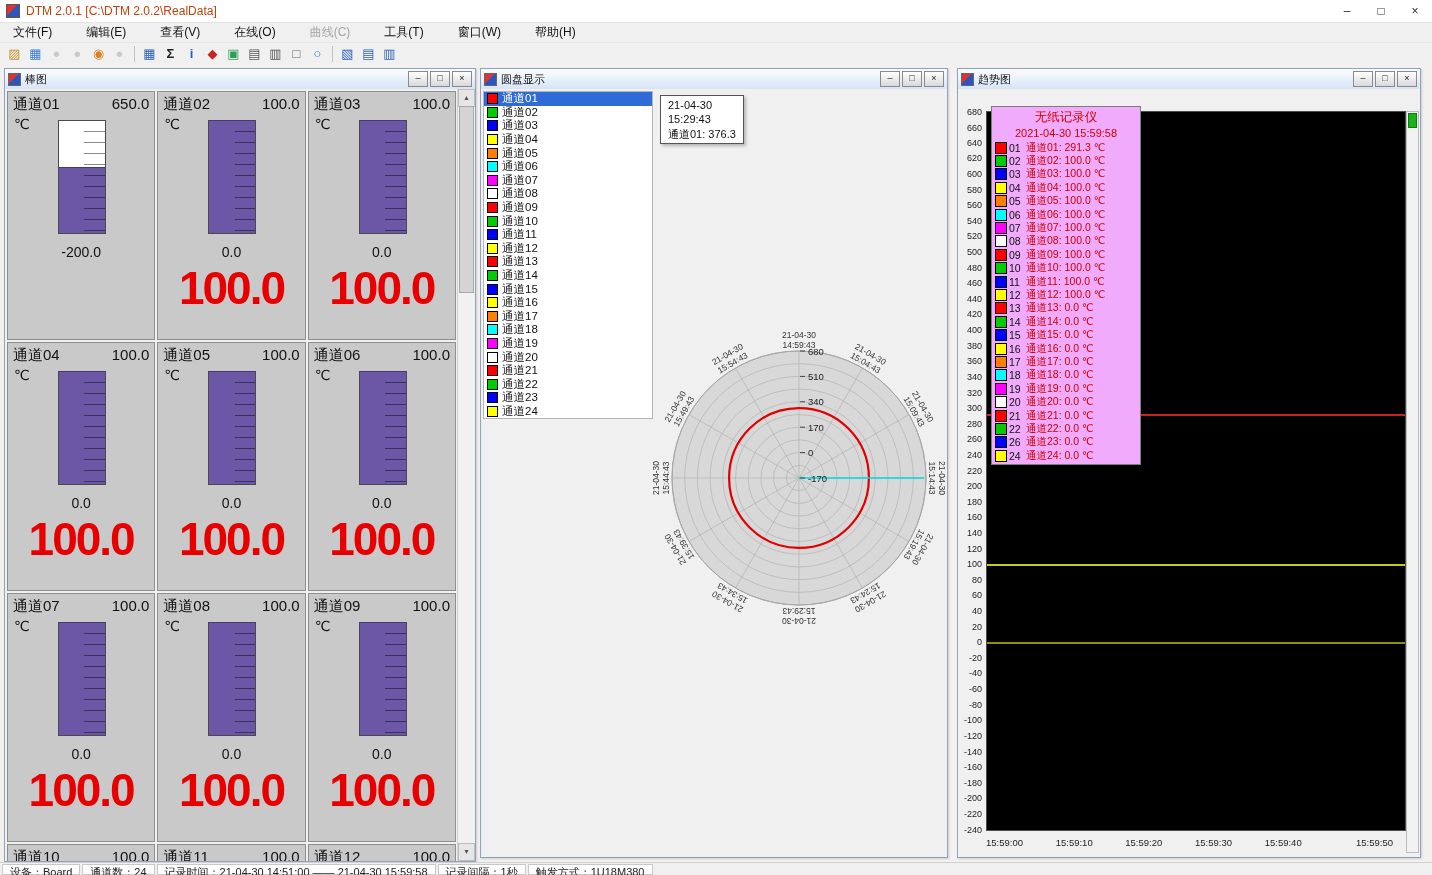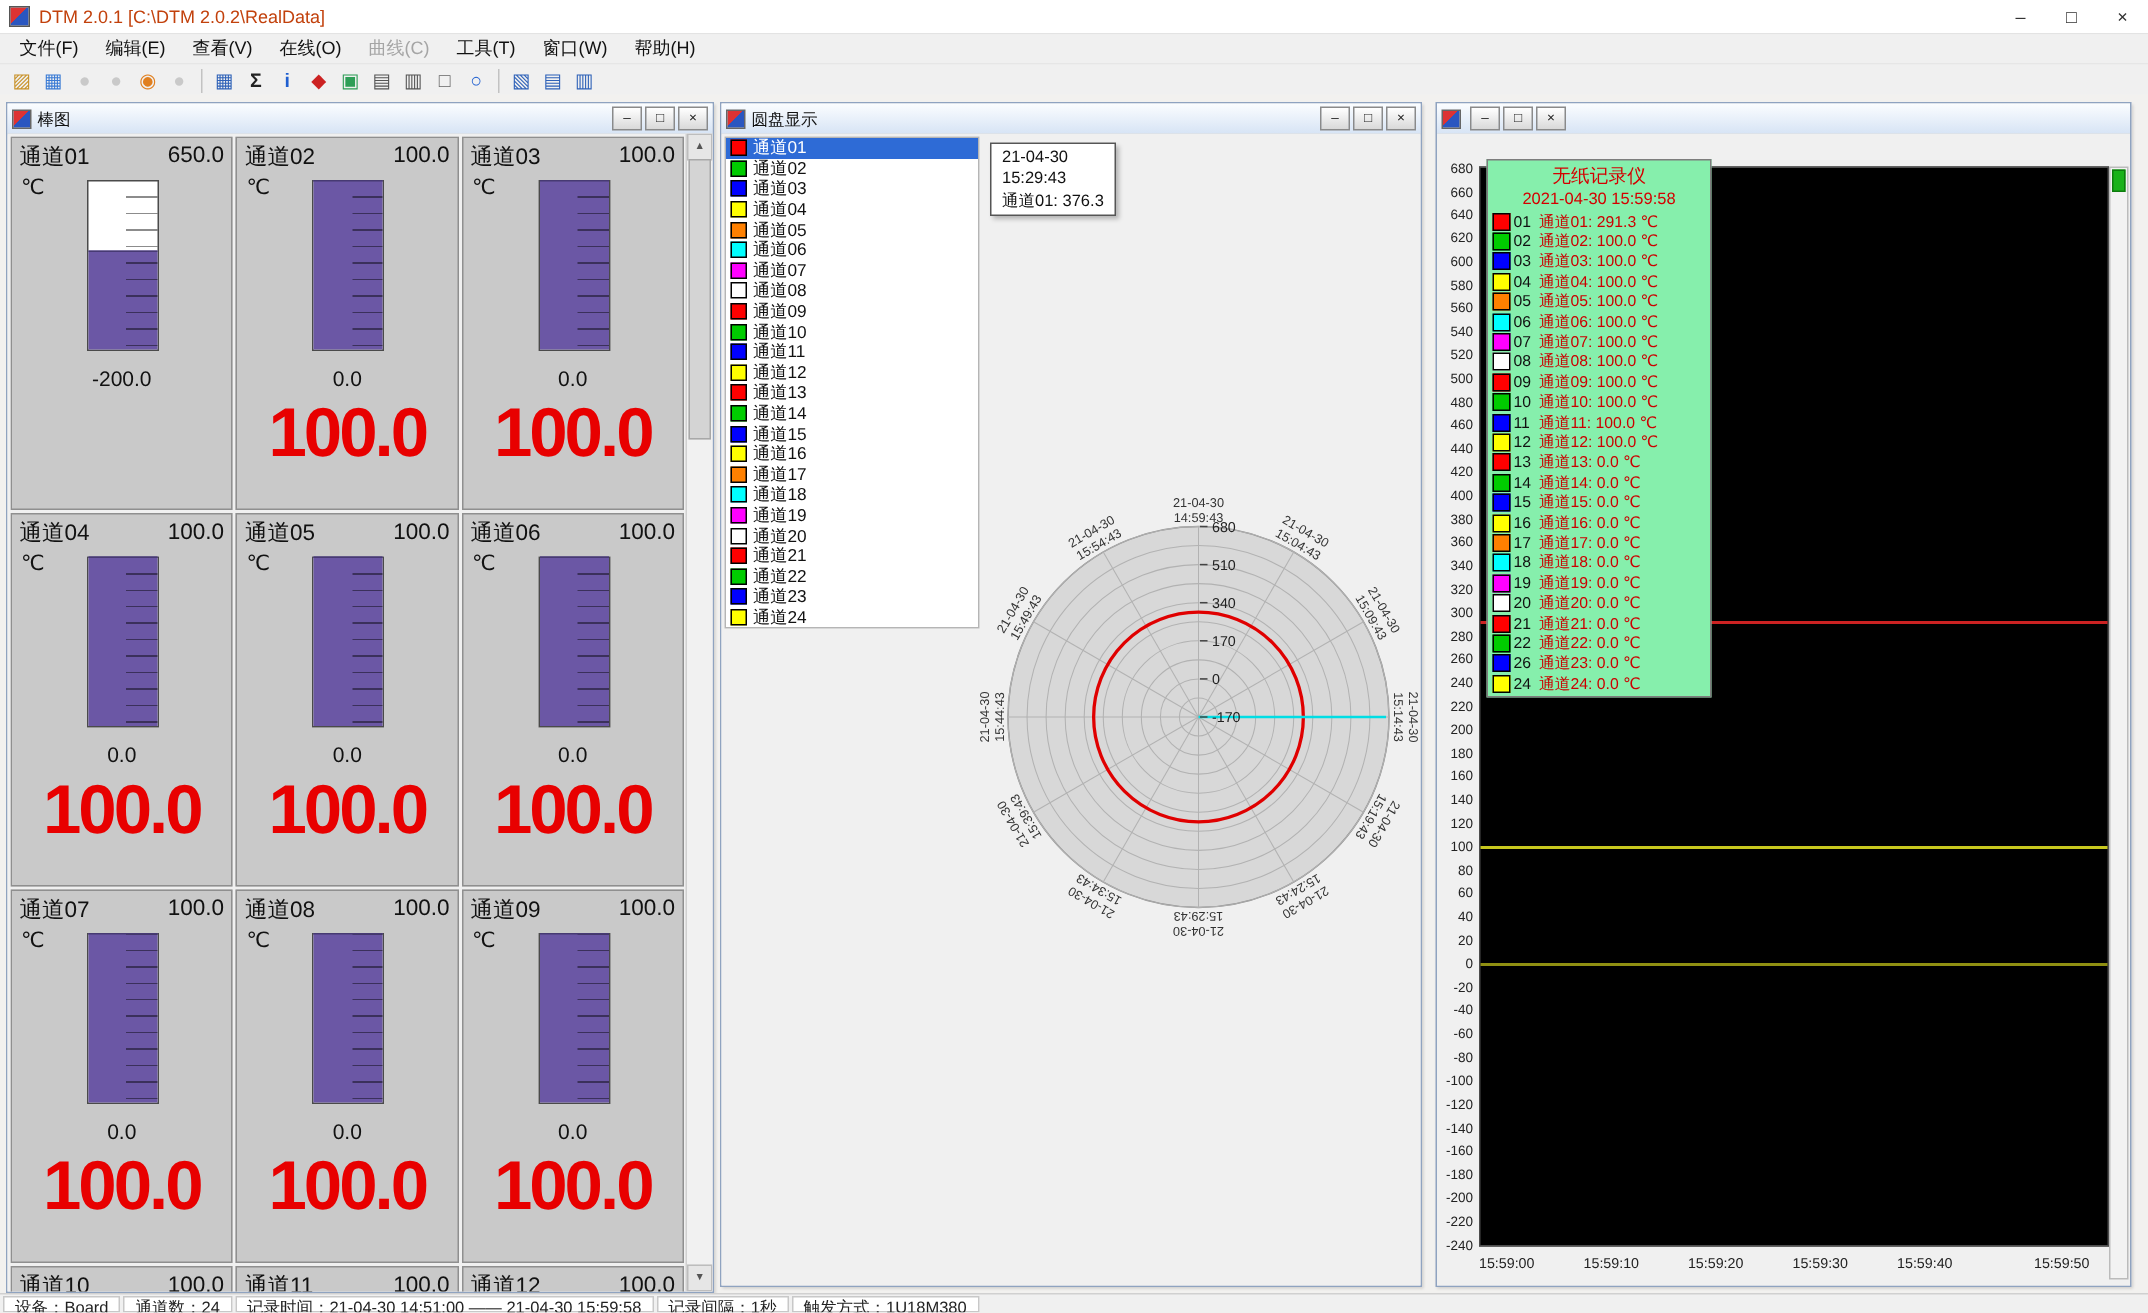--- a/index.html
+++ b/index.html
@@ -7,21 +7,21 @@
   .app{position:relative;width:1432px;height:875px;background:#f0f0f0;}
 
   
   .titlebar{height:22px;background:#ffffff;display:flex;align-items:center;border-bottom:1px solid #e3e3e3;}
   .app-icon{width:12px;height:12px;margin:0 6px 0 6px;border:1px solid #555;background:linear-gradient(135deg,#d33 0 45%,#2a56c0 45%);}
   .titlebar .title{font-size:12px;color:#c2410c;}
   .titlebar .spacer{flex:1;}
   .wbtn{width:34px;height:21px;text-align:center;line-height:20px;font-size:12px;color:#333;}
 
   
-  .menubar{height:19px;background:#f0f0f0;display:flex;align-items:center;padding-left:4px;border-bottom:1px solid #e6e6e6;}
+  .menubar{height:19px;background:#f0f0f0;display:flex;align-items:center;padding-left:4px;border-bottom:1px solid #e6e6e6;gap:16px;}
   .menu-item{font-size:12px;color:#111;padding:1px 9px;}
   .menu-item.disabled{color:#a5a5a5;}
 
   
   .toolbar{height:22px;background:#f0f0f0;display:flex;align-items:center;padding-left:4px;border-bottom:1px solid #d6d6d6;}
   .ticon{width:19px;height:18px;margin:0 1px;text-align:center;line-height:18px;font-size:13px;font-weight:bold;}
   .ticon.off{opacity:.45;}
   .tsep{width:1px;height:16px;background:#c2c2c2;margin:0 4px;}
 
   
@@ -60,21 +60,21 @@
   #dial{position:absolute;left:138px;top:209px;}
 
   
   .trend-body{background:#f0f0f0;}
   #ylabels{position:absolute;left:0;top:22px;width:27px;bottom:26px;}
   .ytick{position:absolute;right:3px;font-size:9px;color:#222;}
   #plot{position:absolute;left:28px;top:22px;right:14px;bottom:26px;background:#000;border:1px solid #4d4d4d;}
   .hline{position:absolute;left:0;right:0;height:2px;}
   #xlabels{position:absolute;left:0;right:0;bottom:8px;height:12px;}
   .xtick{position:absolute;font-size:9.5px;color:#222;}
-  #legend{position:absolute;left:33px;top:17px;width:148px;background:#86efac;border:1px solid #7d7d7d;z-index:5;padding-bottom:2px;}
+  #legend{position:absolute;left:33px;top:17px;width:148px;background:#f0abfc;border:1px solid #7d7d7d;z-index:5;padding-bottom:2px;}
   .legend-title{text-align:center;color:#d40000;font-size:12.5px;padding-top:2px;}
   .legend-time{text-align:center;color:#d40000;font-size:11px;padding:1px 0 2px 0;}
   .lrow{display:flex;align-items:center;height:13.4px;padding-left:3px;}
   .lrow .sw{width:10px;height:10px;border:1px solid #000;flex:none;}
   .lnum{font-size:10.5px;color:#111;margin:0 3px 0 2px;width:14px;}
   .ltext{font-size:10.5px;color:#cc0000;white-space:nowrap;}
   #vstrip{position:absolute;right:1px;top:22px;bottom:4px;width:11px;background:#f2f2f2;border:1px solid #bbb;}
   #vstrip .thumb{position:absolute;left:1px;right:1px;top:1px;height:13px;background:#1ab21a;border:1px solid #0d7c0d;}
 
   
@@ -503,20 +503,21 @@
               <text x="180" y="40" font-size="8.5" fill="#333" text-anchor="middle" font-family="Liberation Sans,sans-serif">21-04-30</text>
               <text x="180" y="50" font-size="8.5" fill="#333" text-anchor="middle" font-family="Liberation Sans,sans-serif">15:54:43</text>
             </g>
           </svg>
       </div>
     </div>
 
     <div class="win" style="left:957px;top:5px;width:462px;height:788px;">
       <div class="win-title">
         <div class="win-icon"></div>
+        <div class="win-label">趋势图</div>
         <div class="tbtn">–</div>
         <div class="tbtn">□</div>
         <div class="tbtn">×</div>
       </div>
       <div class="win-body trend-body">
         <div id="ylabels">
             <div class="ytick" style="top:-4.5px">680</div>
             <div class="ytick" style="top:12px">660</div>
             <div class="ytick" style="top:26.7px">640</div>
             <div class="ytick" style="top:42.3px">620</div>

